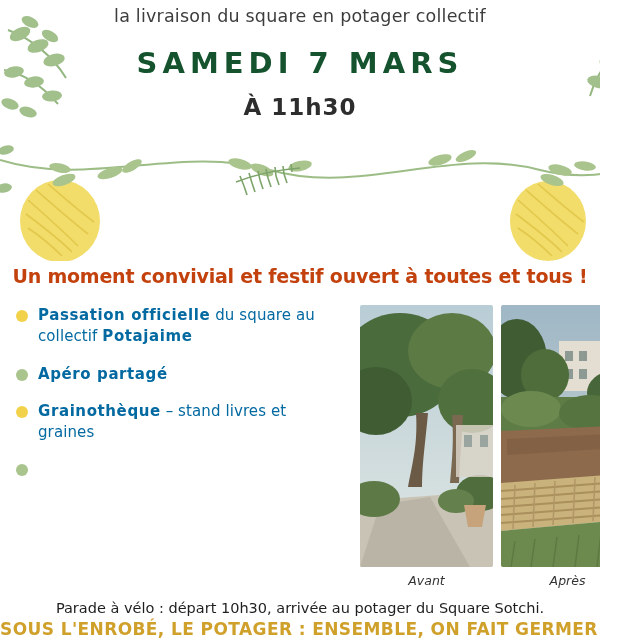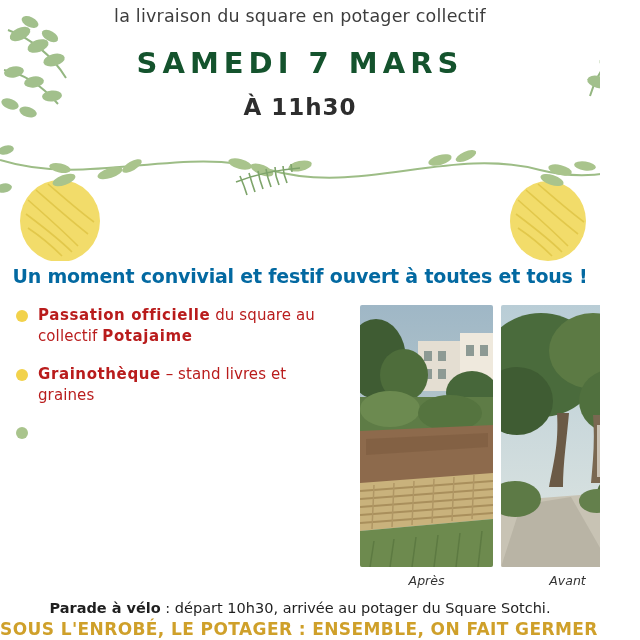--- a/index.html
+++ b/index.html
@@ -60,21 +60,21 @@
     position: absolute;
     left: 0;
     top: 0;
   }
 
   
   .tagline {
     text-align: center;
     font-size: 19px;
     font-weight: bold;
-    color: #0369a1;
+    color: #c2410c;
     margin-top: 4px;
     letter-spacing: -0.2px;
   }
 
   
   .content {
     display: flex;
     margin-top: 18px;
     padding: 0 14px 0 16px;
     gap: 14px;
@@ -94,21 +94,21 @@
     border-radius: 50%;
     margin-right: 10px;
     margin-top: 5px;
     flex: none;
   }
   .dot.yellow { background: #f2d24b; }
   .dot.green  { background: #a9c48c; }
   .bullet-text {
     font-size: 15px;
     line-height: 1.42;
-    color: #b91c1c;
+    color: #0369a1;
     letter-spacing: 0.1px;
   }
   .bullet-text b { font-weight: bold; letter-spacing: 0.6px; }
 
   
   .photos {
     display: flex;
     gap: 8px;
     flex: none;
   }
@@ -129,21 +129,21 @@
   }
 
   
   .parade {
     text-align: center;
     font-size: 14.5px;
     color: #1f1f1f;
     margin-top: 12px;
     padding: 0 14px;
   }
-  .parade b { font-weight: bold; }
+  .parade b { font-weight: normal; }
 
   
   .banner {
     position: absolute;
     left: 0;
     bottom: 0;
     width: 640px;
     height: 26px;
     overflow: hidden;
   }
@@ -287,34 +287,74 @@
 
   <div class="content">
 
     <div class="bullets">
 
       <div class="bullet">
         <span class="dot yellow"></span>
         <span class="bullet-text"><b>Passation officielle</b><span> du square au collectif </span><b>Potajaime</b></span>
       </div>
 
+      <div class="bullet">
+        <span class="dot green"></span>
+        <span class="bullet-text"><b>Apéro partagé</b></span>
+      </div>
 
       <div class="bullet">
         <span class="dot yellow"></span>
         <span class="bullet-text"><b>Grainothèque</b><span> – stand livres et graines</span></span>
       </div>
 
       <div class="bullet">
         <span class="dot green"></span>
       </div>
 
 
     </div>
 
     <div class="photos">
+
+      <div class="photo-col">
+        <div class="photo">
+          <svg width="133" height="262" viewBox="0 0 133 262">
+            <defs>
+              <linearGradient id="skyA" x1="0" y1="0" x2="0" y2="1">
+                <stop offset="0%" stop-color="#b9cdd6"></stop>
+                <stop offset="100%" stop-color="#dfe6e2"></stop>
+              </linearGradient>
+            </defs>
+            <rect x="0" y="0" width="133" height="262" fill="url(#skyA)"></rect>
+
+            <ellipse cx="40" cy="60" rx="58" ry="52" fill="#4a6b3c"></ellipse>
+            <ellipse cx="92" cy="46" rx="44" ry="38" fill="#5c7a44"></ellipse>
+            <ellipse cx="16" cy="96" rx="36" ry="34" fill="#3f5c33"></ellipse>
+            <ellipse cx="112" cy="96" rx="34" ry="32" fill="#50703e"></ellipse>
+
+            <path d="M56 108 C 58 140, 52 160, 48 182 L62 182 C 62 158, 66 132, 68 108 Z" fill="#6b5a46"></path>
+            <path d="M92 110 C 94 136, 92 156, 90 178 L99 178 C 100 152, 102 130, 103 110 Z" fill="#7a6851"></path>
+
+            <path d="M0 262 L0 196 L133 186 L133 262 Z" fill="#c8c3b4"></path>
+            <path d="M0 262 L20 200 L70 192 L110 262 Z" fill="#b9b4a5"></path>
+
+            <ellipse cx="14" cy="194" rx="26" ry="18" fill="#5d7a46"></ellipse>
+            <ellipse cx="120" cy="188" rx="24" ry="18" fill="#4f6d3d"></ellipse>
+            <ellipse cx="96" cy="196" rx="18" ry="12" fill="#64804c"></ellipse>
+
+            <rect x="96" y="120" width="37" height="52" fill="#d8d2c6" opacity="0.85"></rect>
+            <rect x="104" y="130" width="8" height="12" fill="#9aa59f"></rect>
+            <rect x="120" y="130" width="8" height="12" fill="#9aa59f"></rect>
+
+            <path d="M104 200 L126 200 L122 222 L108 222 Z" fill="#c7a37c"></path>
+          </svg>
+        </div>
+        <div class="caption">Avant</div>
+      </div>
 
       <div class="photo-col">
         <div class="photo">
           <svg width="133" height="262" viewBox="0 0 133 262">
             <defs>
               <linearGradient id="skyB" x1="0" y1="0" x2="0" y2="1">
                 <stop offset="0%" stop-color="#9fb7c6"></stop>
                 <stop offset="100%" stop-color="#cfd9d2"></stop>
               </linearGradient>
             </defs>
@@ -364,56 +404,20 @@
               <path d="M52 262 L56 232"></path>
               <path d="M74 262 L78 230"></path>
               <path d="M96 262 L100 228"></path>
               <path d="M118 262 L122 226"></path>
             </g>
           </svg>
         </div>
         <div class="caption">Après</div>
       </div>
 
-      <div class="photo-col">
-        <div class="photo">
-          <svg width="133" height="262" viewBox="0 0 133 262">
-            <defs>
-              <linearGradient id="skyA" x1="0" y1="0" x2="0" y2="1">
-                <stop offset="0%" stop-color="#b9cdd6"></stop>
-                <stop offset="100%" stop-color="#dfe6e2"></stop>
-              </linearGradient>
-            </defs>
-            <rect x="0" y="0" width="133" height="262" fill="url(#skyA)"></rect>
-
-            <ellipse cx="40" cy="60" rx="58" ry="52" fill="#4a6b3c"></ellipse>
-            <ellipse cx="92" cy="46" rx="44" ry="38" fill="#5c7a44"></ellipse>
-            <ellipse cx="16" cy="96" rx="36" ry="34" fill="#3f5c33"></ellipse>
-            <ellipse cx="112" cy="96" rx="34" ry="32" fill="#50703e"></ellipse>
-
-            <path d="M56 108 C 58 140, 52 160, 48 182 L62 182 C 62 158, 66 132, 68 108 Z" fill="#6b5a46"></path>
-            <path d="M92 110 C 94 136, 92 156, 90 178 L99 178 C 100 152, 102 130, 103 110 Z" fill="#7a6851"></path>
-
-            <path d="M0 262 L0 196 L133 186 L133 262 Z" fill="#c8c3b4"></path>
-            <path d="M0 262 L20 200 L70 192 L110 262 Z" fill="#b9b4a5"></path>
-
-            <ellipse cx="14" cy="194" rx="26" ry="18" fill="#5d7a46"></ellipse>
-            <ellipse cx="120" cy="188" rx="24" ry="18" fill="#4f6d3d"></ellipse>
-            <ellipse cx="96" cy="196" rx="18" ry="12" fill="#64804c"></ellipse>
-
-            <rect x="96" y="120" width="37" height="52" fill="#d8d2c6" opacity="0.85"></rect>
-            <rect x="104" y="130" width="8" height="12" fill="#9aa59f"></rect>
-            <rect x="120" y="130" width="8" height="12" fill="#9aa59f"></rect>
-
-            <path d="M104 200 L126 200 L122 222 L108 222 Z" fill="#c7a37c"></path>
-          </svg>
-        </div>
-        <div class="caption">Avant</div>
-      </div>
-
     </div>
   </div>
 
   <div class="parade">
     <b>Parade à vélo</b><span> : départ 10h30, arrivée au potager du Square Sotchi.</span>
   </div>
 
   <div class="banner">
     <div class="banner-text">SOUS L'ENROBÉ, LE POTAGER : ENSEMBLE, ON FAIT GERMER LE QUARTIER !</div>
   </div>

